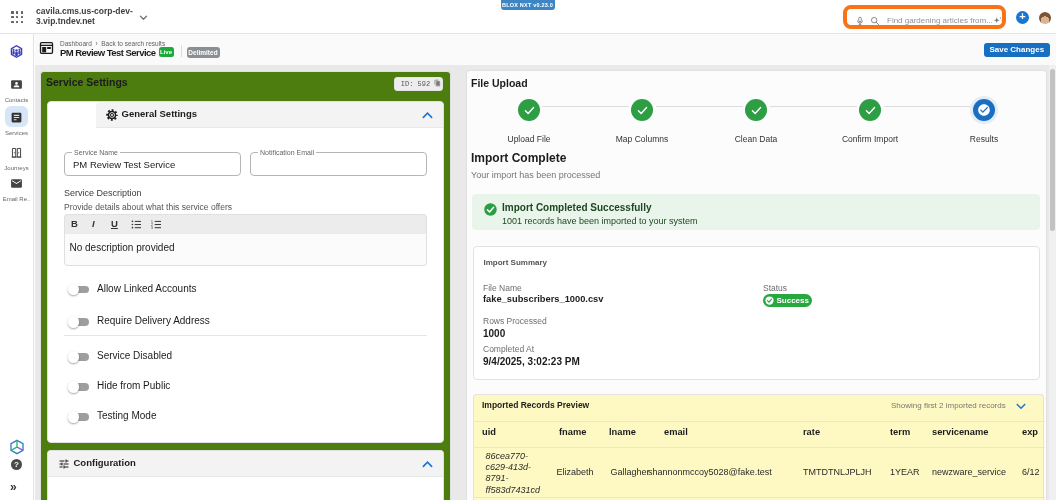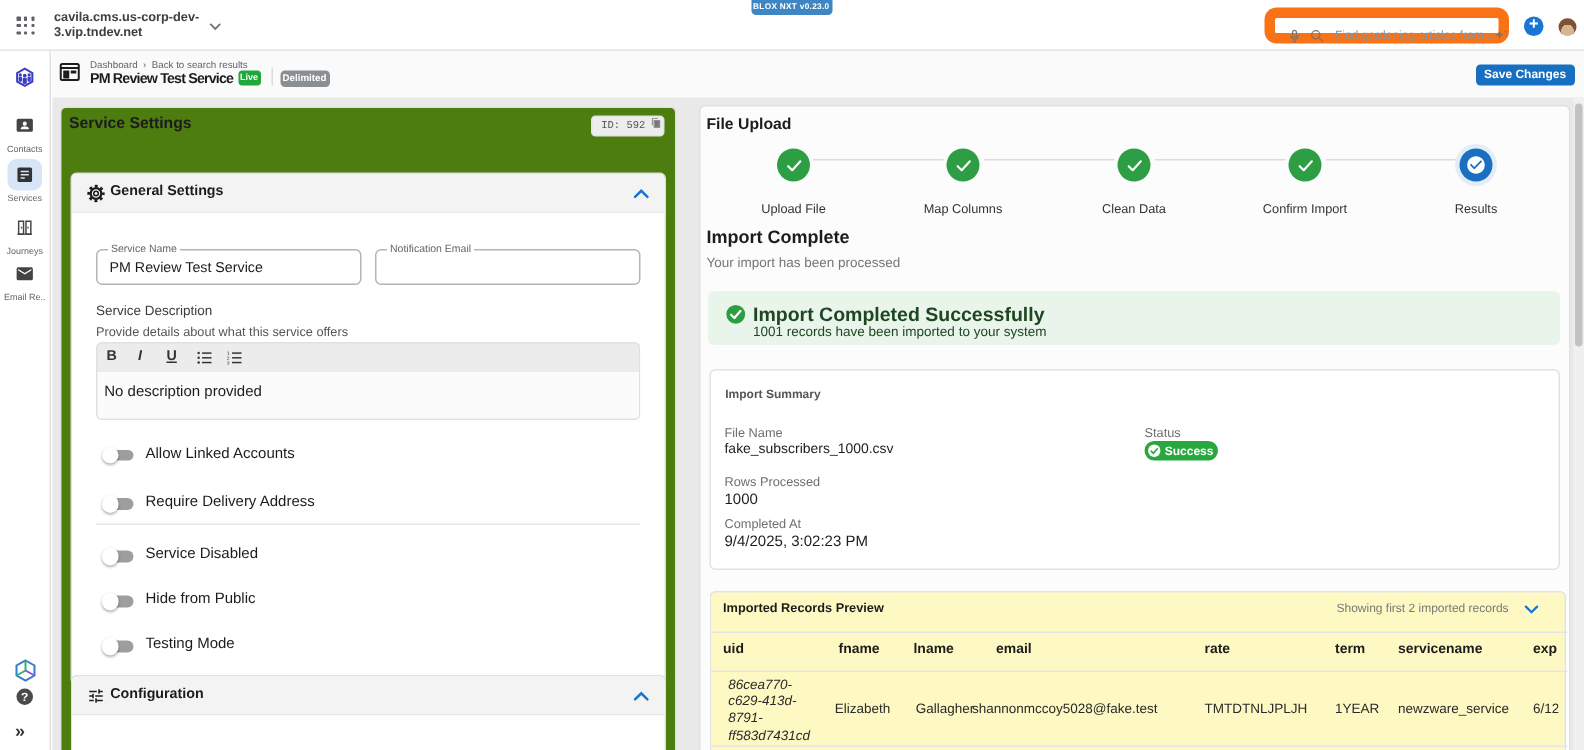--- a/index.html
+++ b/index.html
@@ -6,21 +6,21 @@
 html,body { width:1056px; height:500px; overflow:hidden; font-family:"Liberation Sans", sans-serif; background:#fff; }
 #page { position:relative; width:1056px; height:500px; }
 
 
 #tophdr { position:absolute; left:0; top:0; width:1056px; height:34px; background:#fff; border-bottom:1px solid #e4e4e4; z-index:5; }
 #appsgrid { position:absolute; left:11px; top:11px; width:13px; height:13px; }
 #appsgrid div { position:absolute; width:2.6px; height:2.6px; background:#5f6368; border-radius:0.5px; }
 #sitename { position:absolute; left:36px; top:7px; width:100px; text-align:left; font-size:8.5px; font-weight:bold; color:#3c4043; line-height:9.5px; }
 #sitechev { position:absolute; left:139px; top:15px; }
 #verbadge { position:absolute; left:500.5px; top:0; width:54px; height:10px; background:#3d86c3; border-radius:0 0 3px 3px; color:#fff; font-size:5.5px; font-weight:bold; text-align:center; line-height:10px; letter-spacing:0.2px;}
-#searchbox { position:absolute; left:843px; top:5px; width:163px; height:24px; border:7px solid #f97316; border-radius:8px; background:#fff; }
+#searchbox { position:absolute; left:843px; top:5px; width:163px; height:24px; border:4px solid #f97316; border-radius:8px; background:#fff; }
 #searchph { position:absolute; left:40px; top:6.5px; font-size:8px; color:#8d939a; white-space:nowrap; }
 #plusbtn { position:absolute; left:1016px; top:11px; width:13px; height:13px; border-radius:50%; background:#1976d2; color:#fff; font-size:11px; line-height:11.5px; text-align:center; font-weight:bold;}
 #avatar { position:absolute; left:1039px; top:11.5px; width:12px; height:12px; border-radius:50%; background:radial-gradient(circle at 50% 72%, #d9b48e 0 40%, #7d5335 41% 78%, #a2744d 79% 100%); }
 
 
 #sidebar { position:absolute; left:0; top:34px; width:34px; height:466px; background:#fff; border-right:1px solid #e2e2e2; z-index:4; }
 .sbitem { position:absolute; left:0; width:33px; text-align:center; }
 .sblabel { font-size:6px; color:#666; display:block; margin-top:2px; }
 .sbsel { position:absolute; left:5px; width:23px; height:21px; background:#d7e6f6; border-radius:6px; }
 
@@ -62,25 +62,25 @@
 #rcard { position:absolute; left:431px; top:5px; width:581px; height:430px; background:#fcfcfc; border:1px solid #e0e0e0; border-radius:4px 4px 0 0; border-bottom:none; }
 #rc-title { position:absolute; left:4px; top:5.5px; font-size:10.5px; font-weight:bold; color:#1c1c1c; }
 .stepc { position:absolute; top:28px; width:22px; height:22px; border-radius:50%; background:#2e9e44; }
 .stepc svg { position:absolute; left:4.5px; top:4.5px; }
 .steplab { position:absolute; top:62.5px; font-size:8.5px; color:#333; text-align:center; width:90px; white-space:nowrap;}
 .stepline { position:absolute; top:35px; height:1px; background:#dcdcdc; }
 #ic-h1 { position:absolute; left:4px; top:80px; font-size:12px; font-weight:bold; color:#1c1c1c; }
 #ic-h2 { position:absolute; left:4px; top:98.5px; font-size:9px; color:#757575; }
 #alert { position:absolute; left:5px; top:123px; width:568px; height:36px; background:#e9f5eb; border-radius:4px; }
 #alert .aicon { position:absolute; left:10.5px; top:7.5px; }
-#alert .at1 { position:absolute; left:30px; top:7.5px; font-size:13px; font-weight:bold; color:#1e4620; white-space:nowrap;}
+#alert .at1 { position:absolute; left:30px; top:7.5px; font-size:10px; font-weight:bold; color:#1e4620; white-space:nowrap;}
 #alert .at2 { position:absolute; left:30px; top:21.5px; font-size:9px; color:#1e4620; white-space:nowrap;}
 #sumcard { position:absolute; left:6px; top:175px; width:567px; height:134px; background:#fff; border:1px solid #e2e2e2; border-radius:4px; }
 .lab { position:absolute; font-size:8.5px; color:#6e6e6e; white-space:nowrap;}
-.val { position:absolute; font-size:10px; font-weight:normal; color:#1c1c1c; white-space:nowrap;}
+.val { position:absolute; font-size:10px; font-weight:bold; color:#1c1c1c; white-space:nowrap;}
 #recscard { position:absolute; left:6px; top:323px; width:571px; height:106px; background:#fef9c3; border:1px solid #e2e2e2; border-radius:4px 4px 0 0; border-bottom:none; }
 .th { position:absolute; font-size:9.3px; font-weight:bold; color:#1c1c1c; top:31.5px; white-space:nowrap;}
 .td { position:absolute; font-size:9px; color:#2a2a2a; white-space:nowrap;}
 .hline { position:absolute; height:1px; background:#e5e5e5; }
 </style>
 </head>
 <body>
 <div id="page">
 
   <div id="tophdr">
@@ -184,21 +184,21 @@
 
   <div id="content">
 
     <div id="lcard">
       <div id="lc-title">Service Settings</div>
       <div id="idchip">ID: 592 <svg width="7" height="8" viewBox="0 0 24 24" style="vertical-align:-1px">
             <path fill="#777" d="M16 1H4a2 2 0 0 0-2 2v14h2V3h12V1zm3 4H8a2 2 0 0 0-2 2v14a2 2 0 0 0 2 2h11a2 2 0 0 0 2-2V7a2 2 0 0 0-2-2zm0 16H8V7h11v14z"></path>
             <rect x="8" y="7" width="11" height="14" fill="#777"></rect>
           </svg></div>
 
-      <div class="acc" id="acc1" style="top:43px; height:341.5px;">
+      <div class="acc" id="acc1" style="top:29px; height:341.5px;padding-left:48px;">
         <div class="acchdr">
           <svg style="position:absolute;left:9px;top:5.5px" width="14" height="14" viewBox="0 0 24 24">
               <g fill="none" stroke="#1c1c1c">
                 <circle cx="12" cy="12" r="8.2" stroke-width="3.4" stroke-dasharray="3.2,3.24" stroke-dashoffset="1.6"></circle>
                 <circle cx="12" cy="12" r="6.1" stroke-width="2.6"></circle>
                 <circle cx="12" cy="12" r="2.6" stroke-width="1.8"></circle>
               </g>
             </svg>
           <span class="acctitle">General Settings</span>
           <svg class="accchev" width="11" height="8" viewBox="0 0 12 8">

